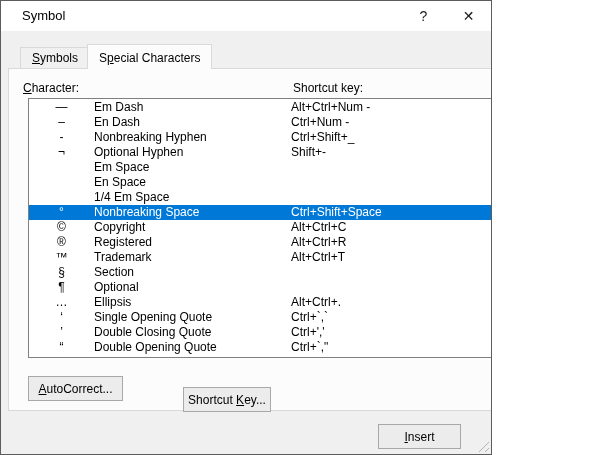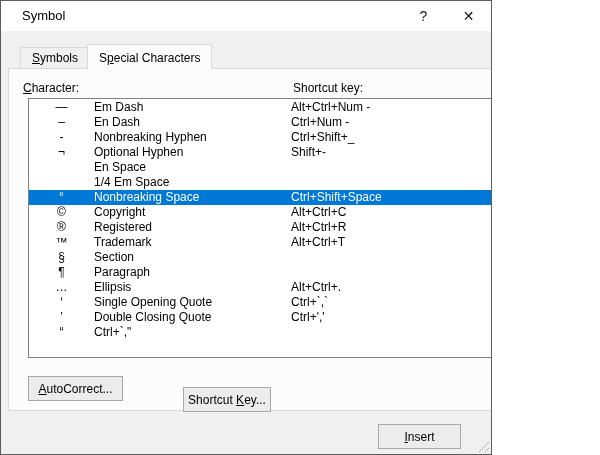--- a/index.html
+++ b/index.html
@@ -102,20 +102,25 @@
     <span class="cell-name">Nonbreaking Hyphen</span>
     <span class="cell-shortcut">Ctrl+Shift+_</span>
   </div>
           <div class="row">
     <span class="cell-symbol">¬</span>
     <span class="cell-name">Optional Hyphen</span>
     <span class="cell-shortcut">Shift+-</span>
   </div>
           <div class="row">
     <span class="cell-symbol"></span>
+    <span class="cell-name">Em Space</span>
+    <span class="cell-shortcut"></span>
+  </div>
+          <div class="row">
+    <span class="cell-symbol"></span>
     <span class="cell-name">En Space</span>
     <span class="cell-shortcut"></span>
   </div>
           <div class="row">
     <span class="cell-symbol"></span>
     <span class="cell-name">1/4 Em Space</span>
     <span class="cell-shortcut"></span>
   </div>
           <div class="row" style="background: rgb(0, 120, 215); color: rgb(255, 255, 255);">
     <span class="cell-symbol">°</span>
@@ -137,40 +142,41 @@
     <span class="cell-name">Trademark</span>
     <span class="cell-shortcut">Alt+Ctrl+T</span>
   </div>
           <div class="row">
     <span class="cell-symbol">§</span>
     <span class="cell-name">Section</span>
     <span class="cell-shortcut"></span>
   </div>
           <div class="row">
     <span class="cell-symbol">¶</span>
-    <span class="cell-name">Paragraph</span>
+    <span class="cell-name">Optional</span>
     <span class="cell-shortcut"></span>
   </div>
           <div class="row">
     <span class="cell-symbol">…</span>
     <span class="cell-name">Ellipsis</span>
     <span class="cell-shortcut">Alt+Ctrl+.</span>
   </div>
           <div class="row">
     <span class="cell-symbol">‘</span>
     <span class="cell-name">Single Opening Quote</span>
     <span class="cell-shortcut">Ctrl+`,`</span>
   </div>
           <div class="row">
     <span class="cell-symbol">’</span>
     <span class="cell-name">Double Closing Quote</span>
     <span class="cell-shortcut">Ctrl+','</span>
   </div>
           <div class="row">
     <span class="cell-symbol">“</span>
+    <span class="cell-name">Double Opening Quote</span>
     <span class="cell-shortcut">Ctrl+`,"</span>
   </div>
         </div>
       <div class="scrollbar">
         <div class="sb-btn">
             <span class="chev up"></span>
           </div>
         <div class="sb-track">
           <div class="sb-thumb"></div>
         </div>

